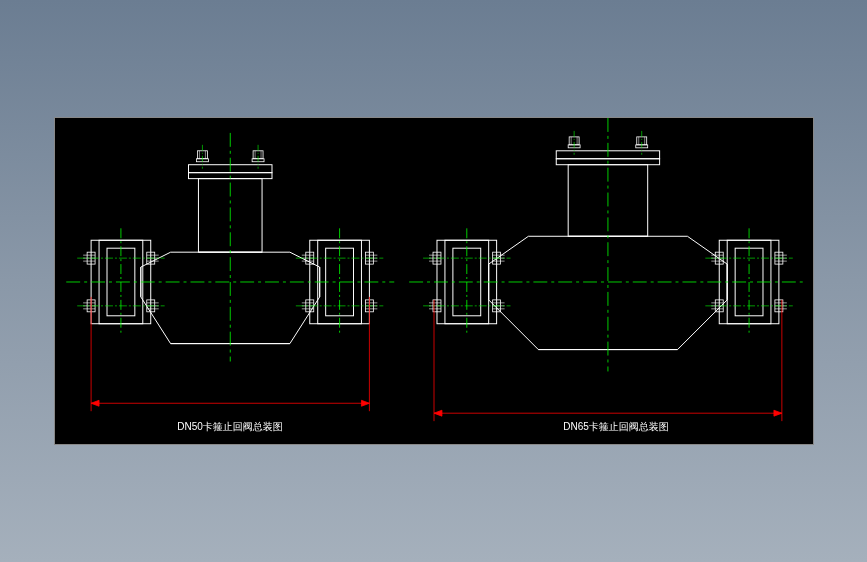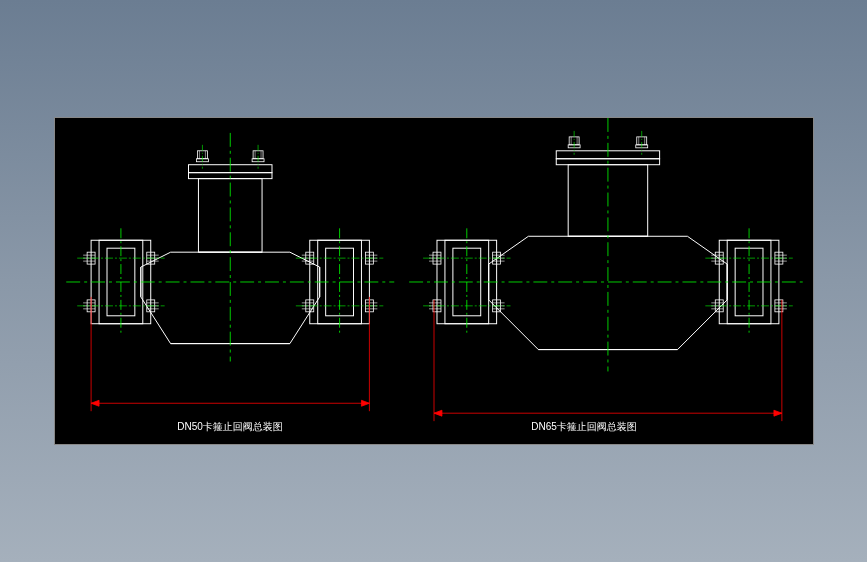--- a/index.html
+++ b/index.html
@@ -143,14 +143,14 @@
 
     <g transform="translate(175,165)">
       <use href="#valve-left"></use>
     </g>
     <g transform="translate(555,165)">
       <use href="#valve-right"></use>
     </g>
   </svg>
 
   <div class="caption" style="left:175px; top:302px;">DN50卡箍止回阀总装图</div>
-  <div class="caption" style="left:529px; top:302px;">DN65卡箍止回阀总装图</div>
+  <div class="caption" style="left:561px; top:302px;">DN65卡箍止回阀总装图</div>
 </div>
 
 </body></html>

